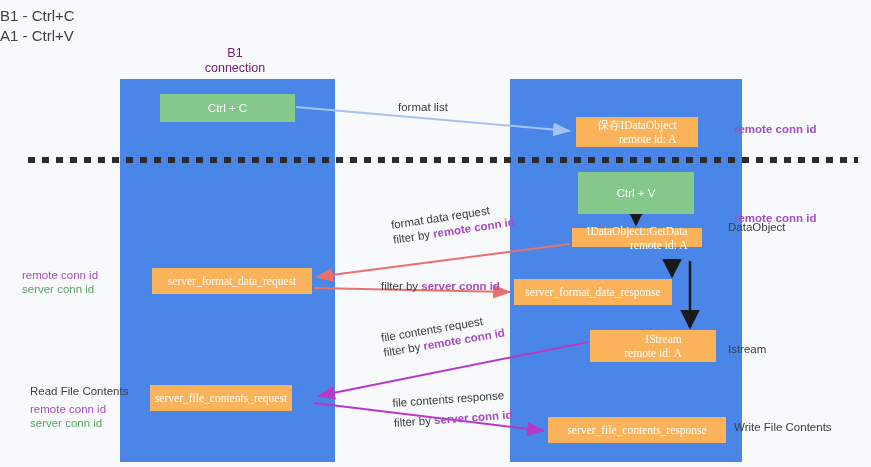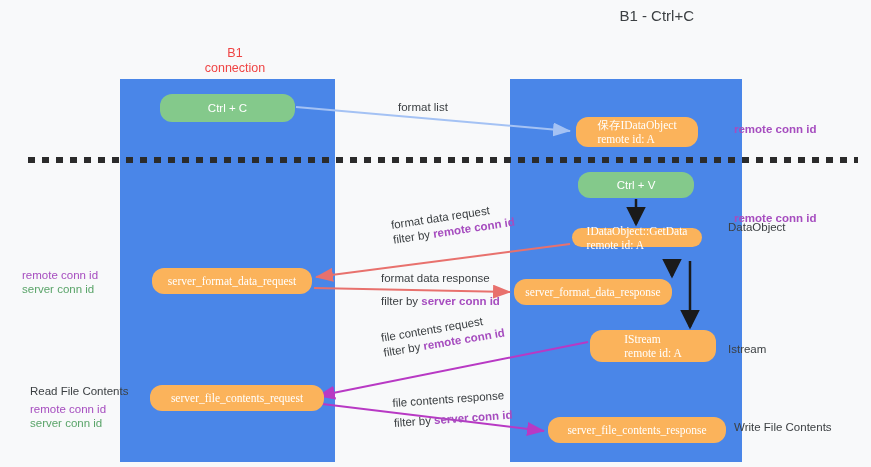--- a/index.html
+++ b/index.html
@@ -9,55 +9,54 @@
     font-family:"Liberation Sans","DejaVu Sans",sans-serif;
     color:#3c4043;
     overflow:hidden;
     position:relative;
   }
   #stage{position:absolute;left:0;top:0;width:871px;height:467px;}
   .abs{position:absolute;}
 
   
   #title{
-    left:0;top:6px;width:694px;text-align:right;
+    left:0;top:6px;width:694px;text-align:left;
     font-size:15px;line-height:20px;color:#3c4043;
   }
 
   
   .col-head{
-    text-align:center;font-size:12.5px;line-height:15px;color:#ef4444;
+    text-align:center;font-size:12.5px;line-height:15px;color:#701a75;
   }
   #head-b1{left:125px;top:46px;width:220px;}
   #head-a1{left:510px;top:46px;width:232px;}
 
   
   .lane{background:#4a86e8;}
   #lane-b1{left:120px;top:79px;width:215px;height:383px;}
   #lane-a1{left:510px;top:79px;width:232px;height:383px;}
 
   
   .box{
     box-sizing:border-box;
     display:flex;align-items:center;justify-content:center;
-    text-align:left;color:#ffffff;font-size:11.5px;line-height:14px;
+    text-align:right;color:#ffffff;font-size:11.5px;line-height:14px;
     padding:2px 4px;
-    border-radius:12px;
   }
   .green{background:#84c98b;}
   .orange{background:#fbb35b;font-family:Liberation Serif, serif;}
 
   #box-ctrlc{left:160px;top:94px;width:135px;height:28px;}
   #box-idataobject{left:576px;top:117px;width:122px;height:30px;}
-  #box-ctrlv{left:578px;top:172px;width:116px;height:26px;}
+  #box-ctrlv{left:578px;top:172px;width:116px;height:42px;}
   #box-getdata{left:572px;top:228px;width:130px;height:19px;}
   #box-sfdreq{left:152px;top:268px;width:160px;height:26px;}
   #box-sfdresp{left:514px;top:279px;width:158px;height:26px;}
   #box-istream{left:590px;top:330px;width:126px;height:32px;}
-  #box-sfcreq{left:150px;top:385px;width:174px;height:26px;}
+  #box-sfcreq{left:150px;top:385px;width:142px;height:26px;}
   #box-sfcresp{left:548px;top:417px;width:178px;height:26px;}
 
   
   .ann{font-size:11.5px;line-height:14px;}
   .ann.bold{font-weight:bold;}
   .purple{color:#a64dbf;}
   .green-t{color:#5aa469;}
   .dark{color:#3c4043;}
 
   #ann-remote1{left:734px;top:122px;}
@@ -81,20 +80,21 @@
 
   svg#wires{position:absolute;left:0;top:0;width:871px;height:467px;pointer-events:none;}
 </style>
 </head>
 <body>
 
 <div id="stage">
 
   <div class="abs" id="title">
     <div>B1 - Ctrl+C</div>
+    <div>A1 - Ctrl+V</div>
   </div>
 
   <div class="abs col-head" id="head-b1">
     <div>B1</div>
     <div>connection</div>
   </div>
 
   <div class="abs lane" id="lane-b1"></div>
   <div class="abs lane" id="lane-a1"></div>
 
@@ -196,21 +196,20 @@
   </div>
 
   <div class="abs elabel" id="lbl-formatlist">format list</div>
 
   <div class="abs elabel" id="lbl-fdreq">
     <div>format data request</div>
     <div><span>filter by </span><b class="purple">remote conn id</b></div>
   </div>
 
   <div class="abs elabel" id="lbl-fdresp">
-    <div>format data response</div>
     <div style="margin-top:8px"><span>filter by </span><b class="purple">server conn id</b></div>
   </div>
 
   <div class="abs elabel" id="lbl-fcreq">
     <div>file contents request</div>
     <div><span>filter by </span><b class="purple">remote conn id</b></div>
   </div>
 
   <div class="abs elabel" id="lbl-fcresp">
     <div>file contents response</div>

